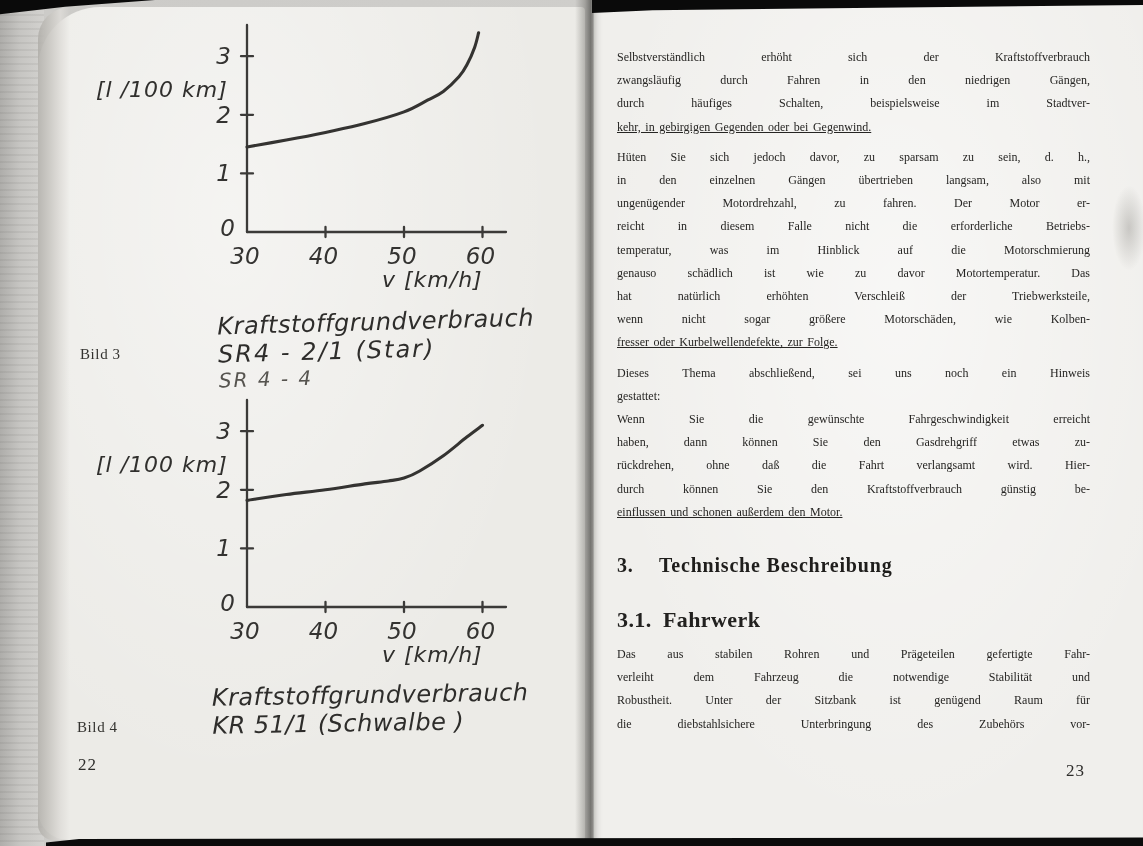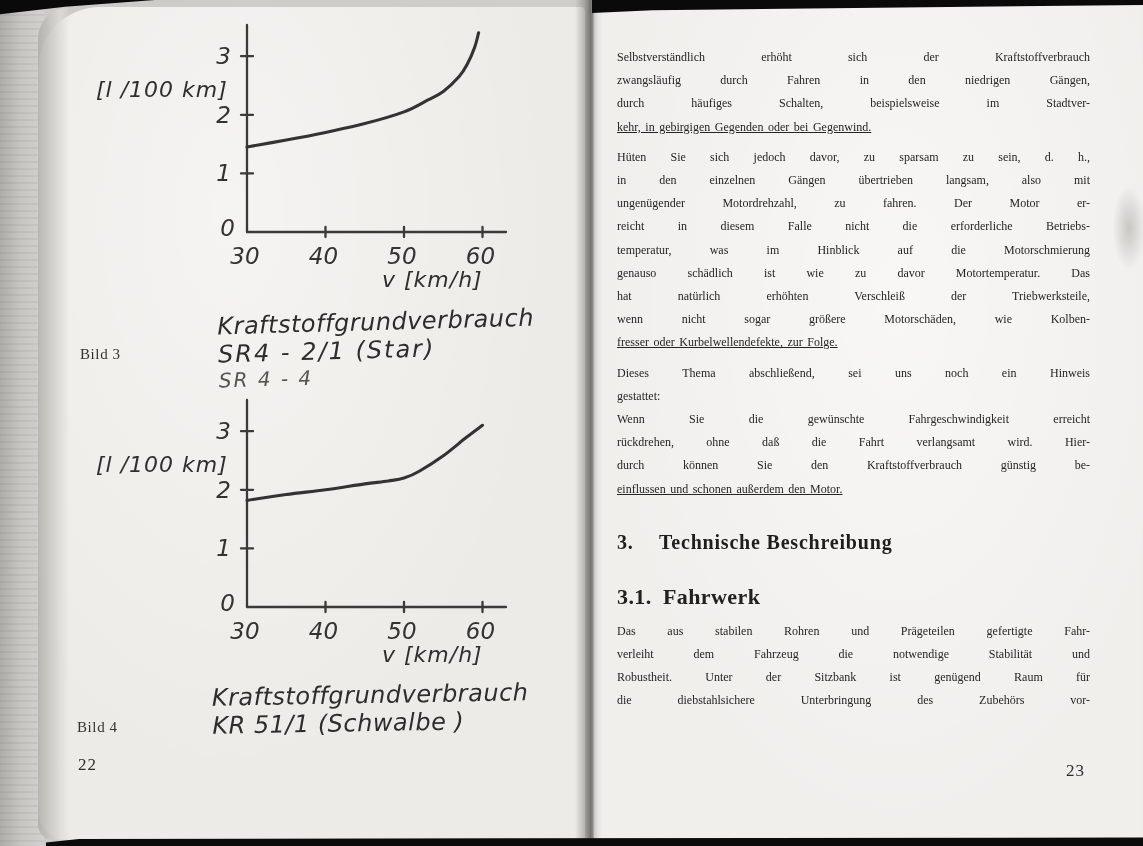--- a/index.html
+++ b/index.html
@@ -150,20 +150,21 @@
         <div class="tline">temperatur, was im Hinblick auf die Motorschmierung</div>
         <div class="tline">genauso schädlich ist wie zu davor Motortemperatur. Das</div>
         <div class="tline">hat natürlich erhöhten Verschleiß der Triebwerksteile,</div>
         <div class="tline">wenn nicht sogar größere Motorschäden, wie Kolben-</div>
         <div class="tline line-last">fresser oder Kurbelwellendefekte, zur Folge.</div>
       </div>
     <div class="para">
         <div class="tline">Dieses Thema abschließend, sei uns noch ein Hinweis</div>
         <div class="tline">gestattet:</div>
         <div class="tline">Wenn Sie die gewünschte Fahrgeschwindigkeit erreicht</div>
+        <div class="tline">haben, dann können Sie den Gasdrehgriff etwas zu-</div>
         <div class="tline">rückdrehen, ohne daß die Fahrt verlangsamt wird. Hier-</div>
         <div class="tline">durch können Sie den Kraftstoffverbrauch günstig be-</div>
         <div class="tline line-last">einflussen und schonen außerdem den Motor.</div>
       </div>
 
     <div class="sec-heading">
       <span class="num">3.</span>
       <span>Technische Beschreibung</span>
     </div>
 

